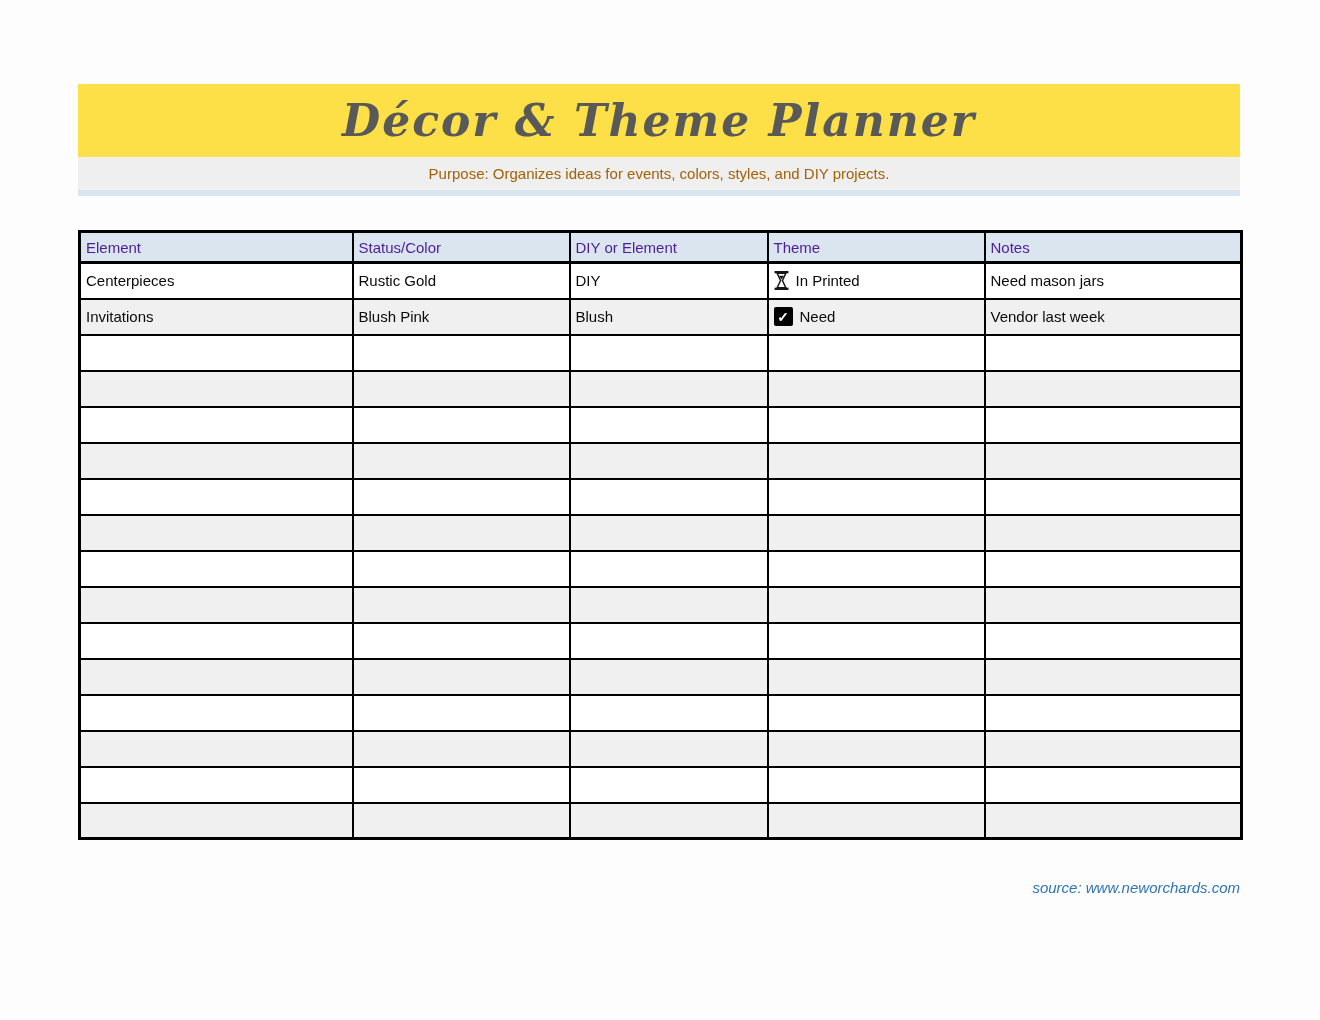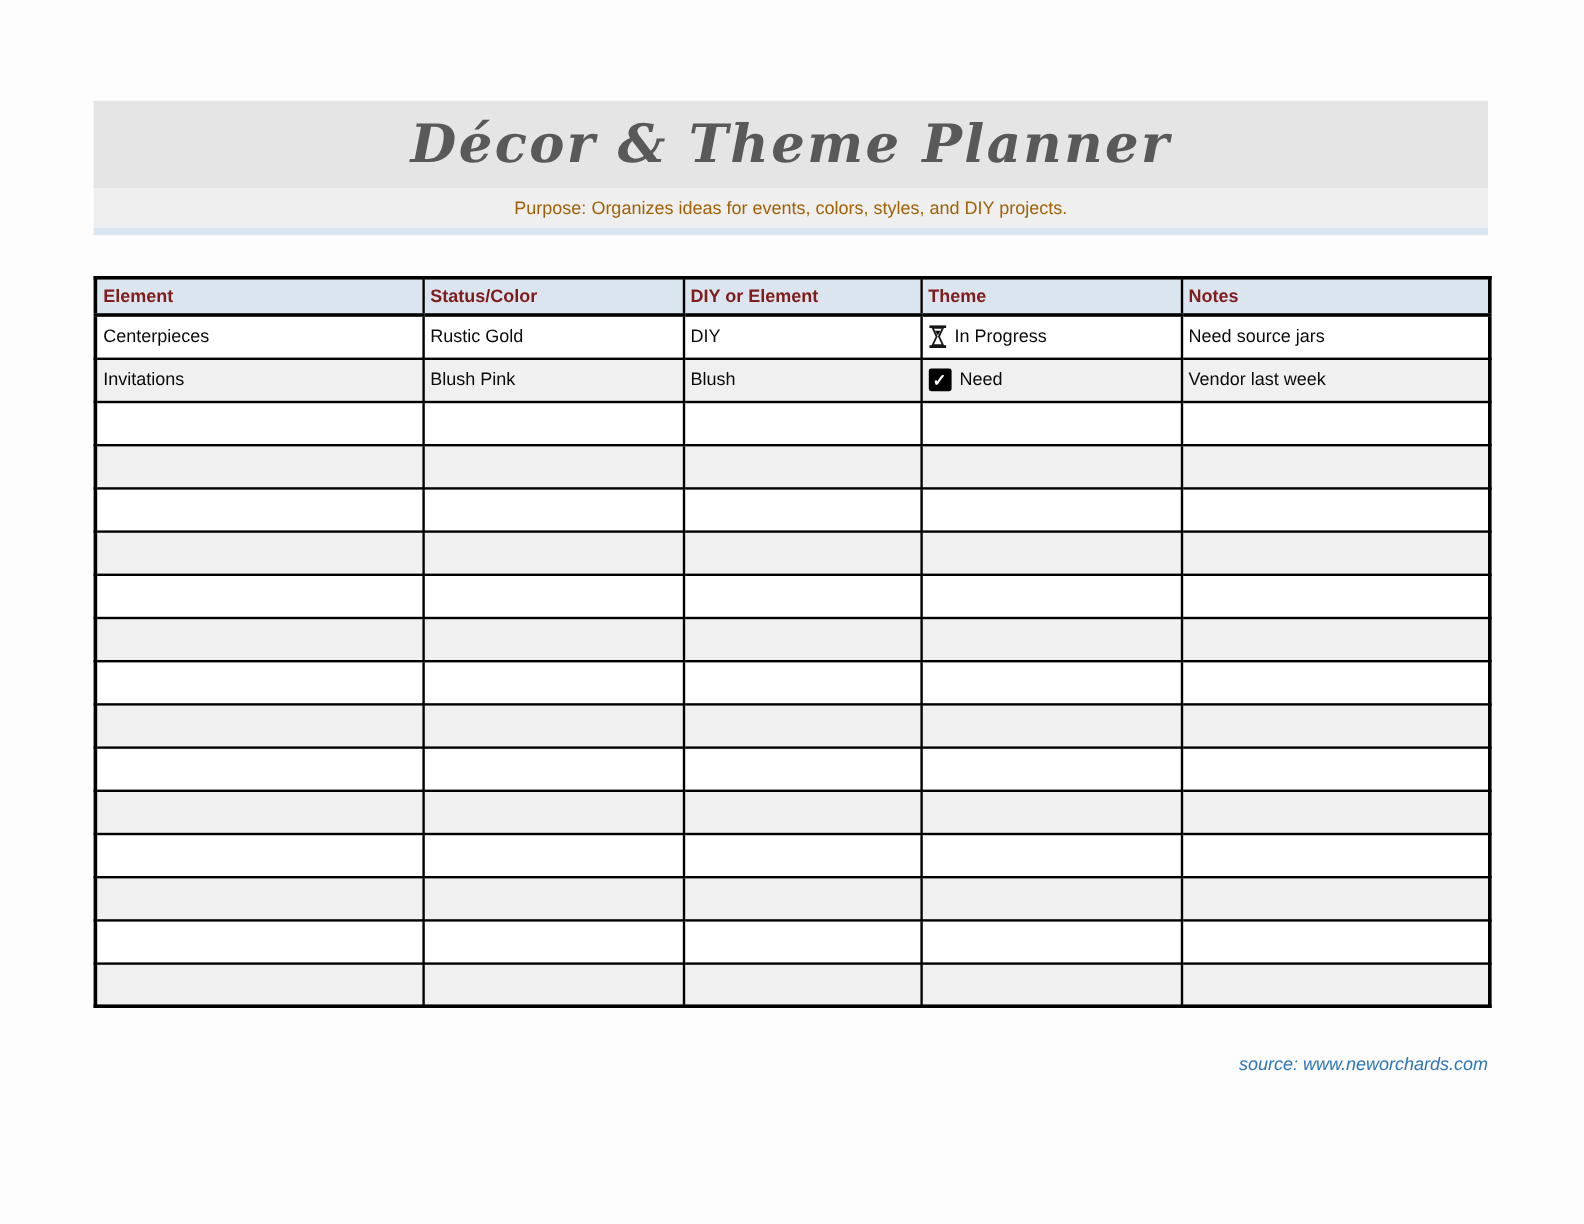--- a/index.html
+++ b/index.html
@@ -10,21 +10,21 @@
     height: 1020px;
     background: #fdfdfd;
     font-family: "Liberation Sans", sans-serif;
     overflow: hidden;
   }
   
   .banner {
     position: absolute;
     left: 78px; top: 84px;
     width: 1162px; height: 73px;
-    background: #e5e5e5;
+    background: #fde047;
     display: flex; align-items: center; justify-content: center;
   }
   .banner-title {
     font-family: "DejaVu Serif", serif;
     font-style: italic;
     font-weight: 700;
     font-size: 44px;
     letter-spacing: 2px;
     color: #595959;
   }
@@ -60,22 +60,22 @@
     border: 2px solid #000;
     padding: 0 5px;
     font-size: 15px;
     text-align: left;
     vertical-align: middle;
     overflow: hidden;
     white-space: nowrap;
   }
   table.planner th {
     background: #dbe5f0;
-    color: #7f1d1d;
-    font-weight: 700;
+    color: #4c1d95;
+    font-weight: 400;
     height: 31px;
     border-bottom: 3px solid #000;
   }
   table.planner td {
     height: 36px;
     color: #0a0a0a;
     background: #ffffff;
   }
   table.planner tbody tr:nth-child(even) td { background: #f0f0f1; }
   .status-flex { display: flex; align-items: center; gap: 7px; }
@@ -144,24 +144,24 @@
           <td>
             <div class="status-flex">
               <span class="hourglass-wrap">
                 <svg viewBox="0 0 14 18" width="15" height="19" aria-hidden="true">
                   <rect x="0.4" y="0" width="13.2" height="2.2" fill="#161616"></rect>
                   <rect x="0.4" y="15.8" width="13.2" height="2.2" fill="#161616"></rect>
                   <path d="M2.9 2.2 L11.1 2.2 L7.9 9 L11.1 15.8 L2.9 15.8 L6.1 9 Z" fill="none" stroke="#161616" stroke-width="1.4"></path>
                   <path d="M4.7 4.4 L9.3 4.4 L7 8.1 Z" fill="#161616"></path>
                 </svg>
               </span>
-              <span>In Progress</span>
+              <span>In Printed</span>
             </div>
           </td>
-          <td>Need source jars</td>
+          <td>Need mason jars</td>
         </tr>
         <tr>
           <td>Invitations</td>
           <td>Blush Pink</td>
           <td>Blush</td>
           <td>
             <div class="status-flex">
               <span class="checkbox-done">✓</span>
               <span>Need</span>
             </div>

